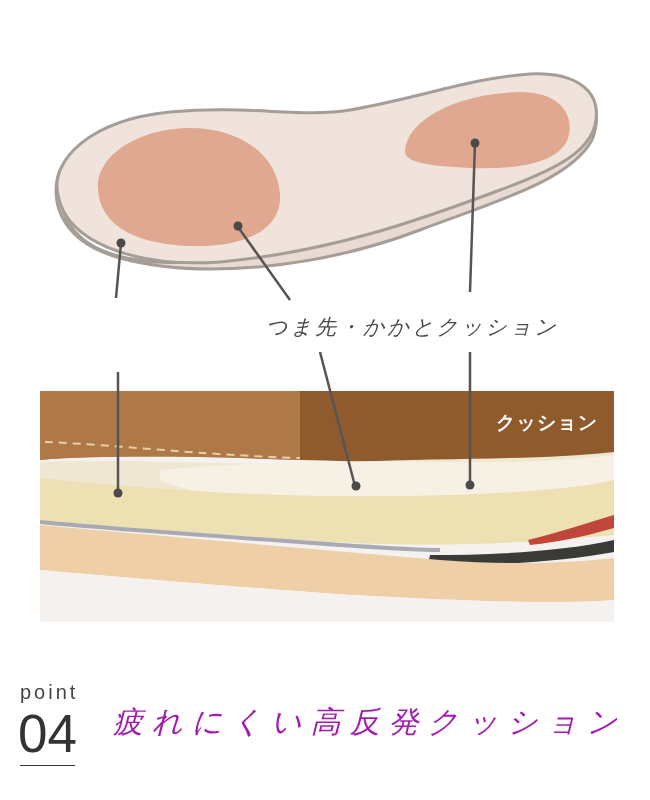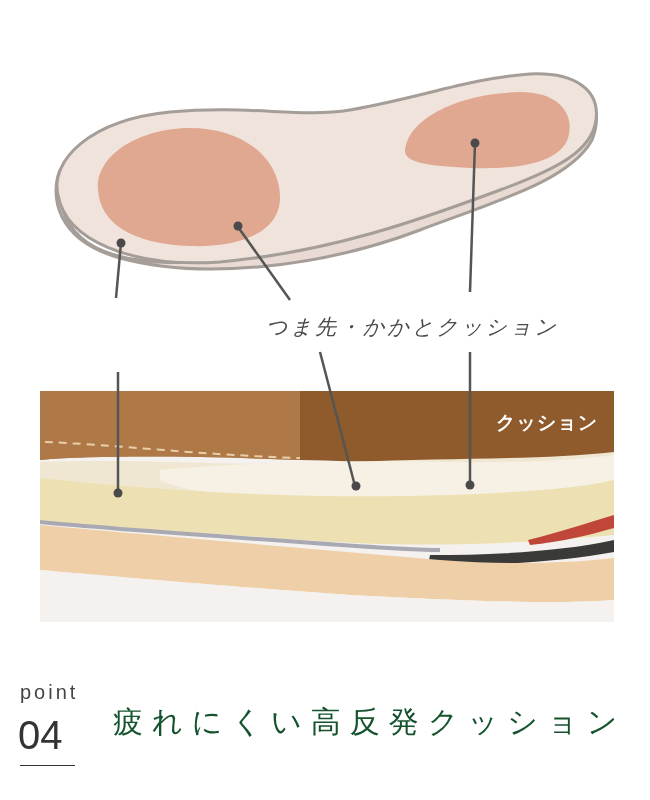--- a/index.html
+++ b/index.html
@@ -17,27 +17,27 @@
     .label-toe-heel { left: 266px; top: 312px; font-style: italic; }
     .section-tag {
       position: absolute; left: 496px; top: 410px; color: #ffffff; font-weight: bold; font-size: 19px;
       letter-spacing: 1px;
     }
     .point-label {
       position: absolute; left: 20px; top: 681px; font-size: 20px; letter-spacing: 3px; color: #444;
       font-family: "Liberation Sans", sans-serif;
     }
     .point-num {
-      position: absolute; left: 18px; top: 703px; font-size: 40px; color: #333; font-weight: 300;
-      font-family: "Liberation Sans", sans-serif; letter-spacing: 0px; margin-top: 10px;
+      position: absolute; left: 18px; top: 703px; font-size: 53px; color: #333; font-weight: 300;
+      font-family: "Liberation Sans", sans-serif; letter-spacing: 0px;
     }
     .point-rule { position: absolute; left: 20px; top: 765px; width: 55px; height: 1px; background: #333; }
     .title {
-      position: absolute; left: 113px; top: 702px; font-size: 30px; letter-spacing: 9px; color: #14532d;
-      font-family: "DejaVu Sans", sans-serif; font-weight: 300;
+      position: absolute; left: 113px; top: 702px; font-size: 30px; letter-spacing: 9px; color: #a21caf;
+      font-family: "DejaVu Sans", sans-serif; font-weight: 300; font-style: italic;
     }
   </style>
 </head>
 <body>
 
 <svg id="diagram" viewBox="0 0 650 800" xmlns="http://www.w3.org/2000/svg">
 
   <g>
 
     <path d="M60,170 C50,195 55,240 120,258 C200,280 320,268 420,230 C500,200 570,180 592,140 C600,120 596,105 590,98

